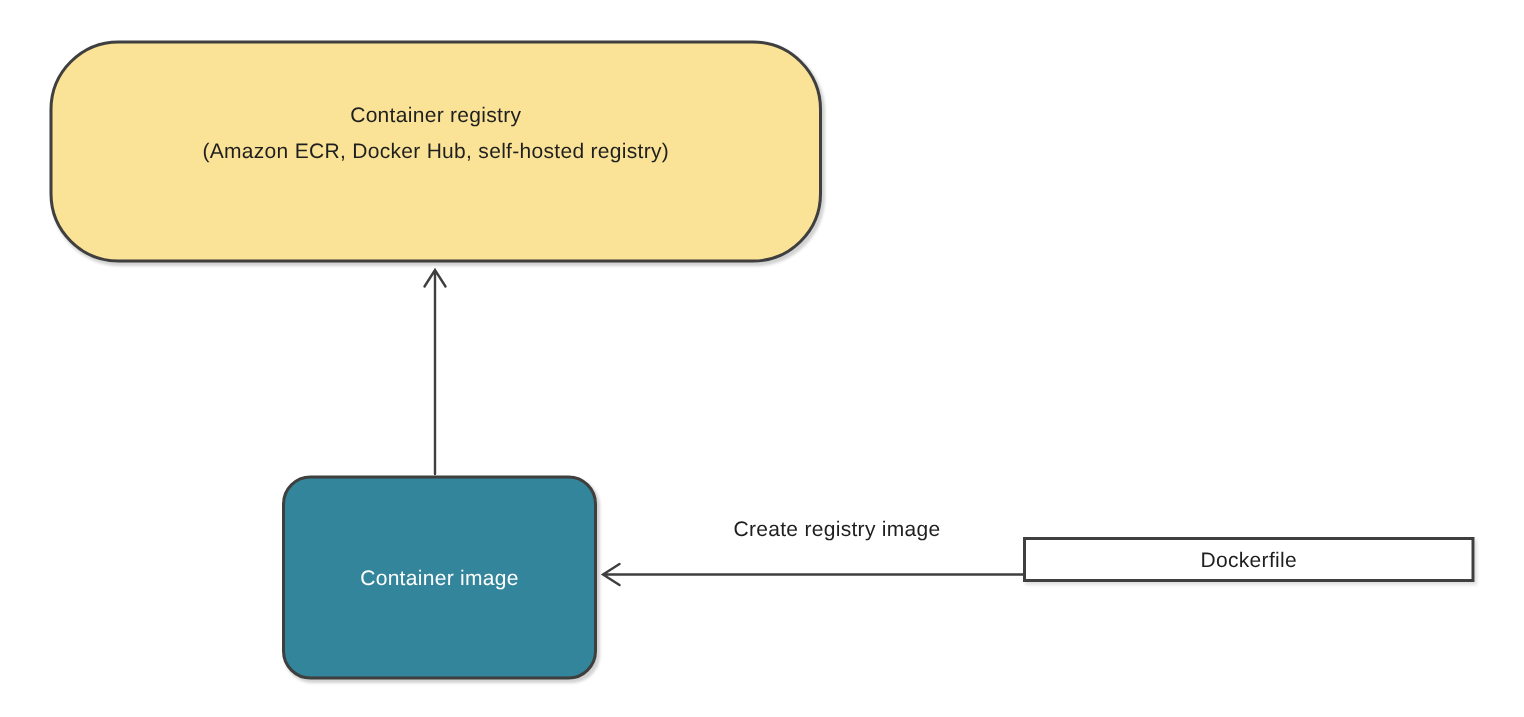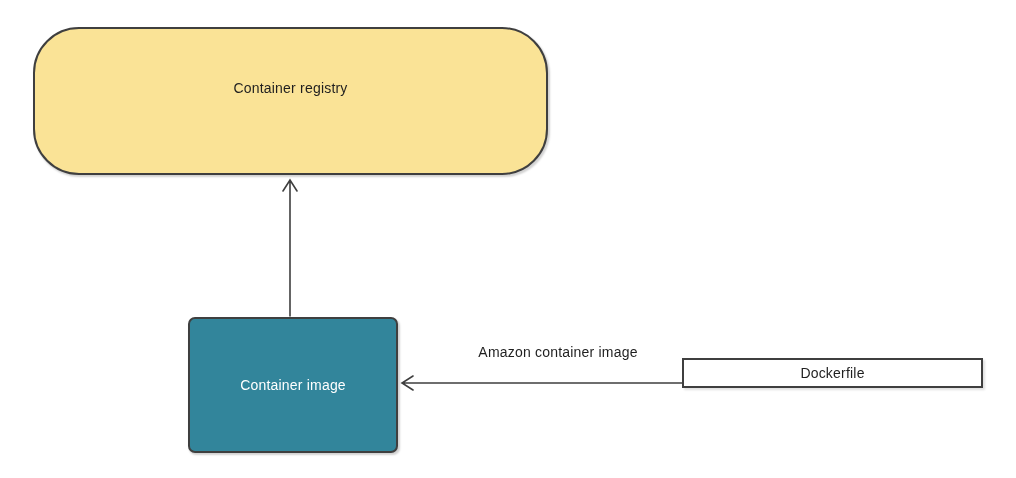--- a/index.html
+++ b/index.html
@@ -34,21 +34,21 @@
     flex-direction: column;
     justify-content: center;
     padding-bottom: 26px;
     line-height: 24px;
     box-shadow: 1.5px 2px 2px rgba(0,0,0,0.18);
   }
 
   .node-image {
     left: 188px; top: 317px;
     width: 210px; height: 136px;
-    border-radius: 7px;
+    border-radius: 19px;
     background: #32859B;
     color: #FFFFFF;
     box-shadow: 1.5px 2px 2px rgba(0,0,0,0.18);
   }
 
   .node-dockerfile {
     left: 682px; top: 358px;
     width: 301px; height: 30px;
     background: #FFFFFF;
     box-shadow: 1.5px 2px 2px rgba(0,0,0,0.12);
@@ -81,26 +81,27 @@
 
   <svg class="edges" viewBox="0 0 1016 478" xmlns="http://www.w3.org/2000/svg">
 
     <path d="M290 316 L290 180 M283 191 L290 180 L297 191" fill="none" stroke="#3F3F3F" stroke-width="1.6" stroke-linecap="round"></path>
 
     <path d="M682 383 L402 383 M413 376 L402 383 L413 390" fill="none" stroke="#3F3F3F" stroke-width="1.6" stroke-linecap="round"></path>
   </svg>
 
   <div class="node node-registry">
     <div>Container registry</div>
+    <div>(Amazon ECR, Docker Hub, self-hosted registry)</div>
   </div>
 
   <div class="node node-image">
     <div>Container image</div>
   </div>
 
   <div class="node node-dockerfile">
     <div>Dockerfile</div>
   </div>
 
 
-  <div class="edge-label label-create">Amazon container image</div>
+  <div class="edge-label label-create">Create registry image</div>
 
 </div>
 
 </body></html>

